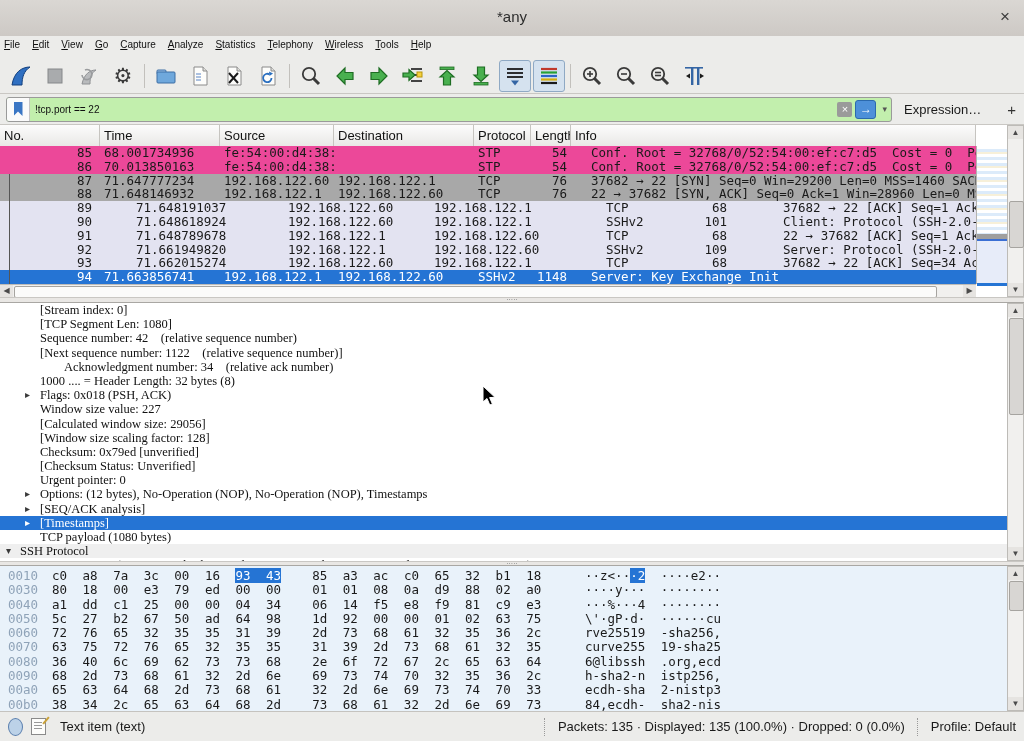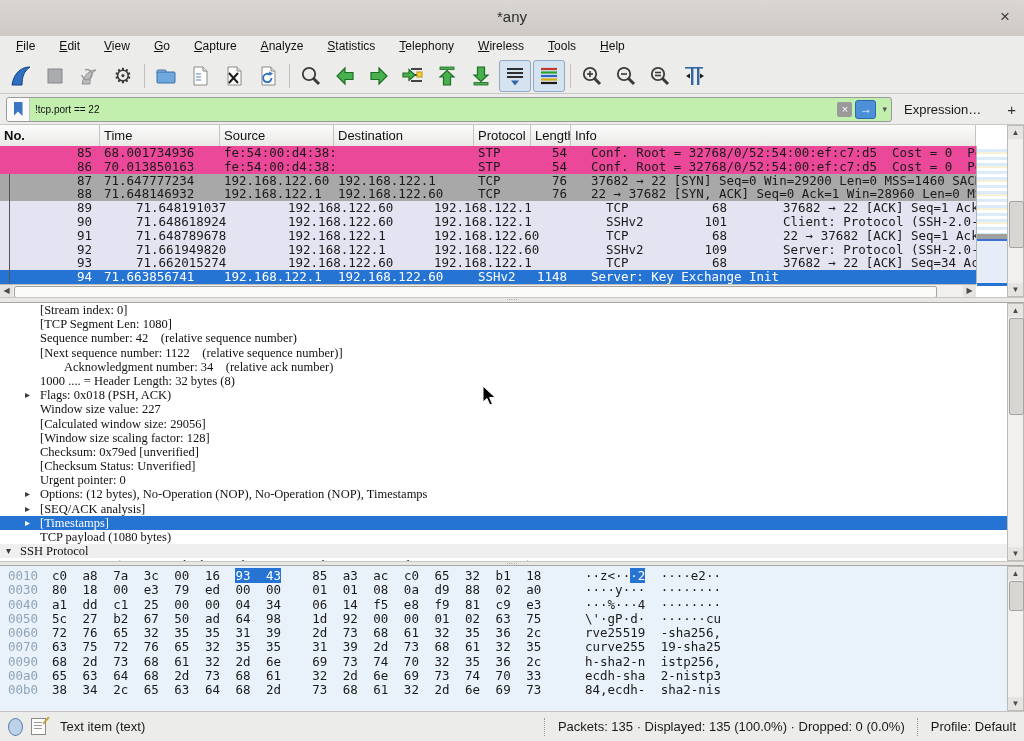--- a/index.html
+++ b/index.html
@@ -9,21 +9,21 @@
   
   #titlebar{position:absolute;left:0;top:0;width:1024px;height:36px;
     background:linear-gradient(#dad7d3,#cdc9c5);border-bottom:1px solid #aeaaa6;}
   #title{position:absolute;left:0;right:0;top:8px;text-align:center;font-size:15px;color:#2d2d2d;}
   #close-btn{position:absolute;right:8px;top:6px;width:22px;height:22px;text-align:center;
     font-size:17px;line-height:22px;color:#3c3c3c;cursor:default;}
 
   
   #menubar{position:absolute;left:0;top:36px;width:1024px;height:23px;background:#ececea;
     border-bottom:1px solid #d6d4d0;}
-  .menu-item{display:inline-block;padding:3px 8px 0 16px;font-size:12px;color:#111;}
+  .menu-item{display:inline-block;padding:3px 8px 0 4px;font-size:10px;color:#111;}
   .menu-item::first-letter{text-decoration:underline;}
 
   
   #toolbar{position:absolute;left:0;top:59px;width:1024px;height:35px;background:#ececea;
     border-bottom:1px solid #c9c7c3;display:flex;align-items:center;padding-left:4px;box-sizing:border-box;}
   .tbtn{width:30px;height:30px;margin:0 1px;display:flex;align-items:center;justify-content:center;
     border:1px solid transparent;border-radius:3px;}
   .tbtn.pressed{background:#d5e2ef;border:1px solid #8fa9c4;}
   .tsep{width:1px;height:24px;background:#c2c0bc;margin:0 4px;}
   .gear-glyph{font-size:21px;line-height:21px;color:#3a3a3a;font-family:"DejaVu Sans",sans-serif;}
@@ -333,21 +333,21 @@
       <div id="filter-apply">→</div>
       <div id="filter-caret">▾</div>
     </div>
     <div id="expression-btn">Expression…</div>
     <div id="filter-sep"></div>
     <div id="add-filter-btn">+</div>
   </div>
 
   <div id="packet-area">
     <div id="plist-header">
-        <div class="hcol" style="width: 100px; font-weight: bold;">No.</div>
+        <div class="hcol" style="width: 100px;">No.</div>
         <div class="hcol" style="width: 120px;">Time</div>
         <div class="hcol" style="width: 114px;">Source</div>
         <div class="hcol" style="width: 140px;">Destination</div>
         <div class="hcol" style="width: 57px;">Protocol</div>
         <div class="hcol" style="width: 40px;">Length</div>
         <div class="hcol" style="width: 405px; flex: 1 1 auto;">Info</div>
       </div>
     <div id="plist-rows">
         <div class="prow row-stp"><span class="c-no">85</span><span class="c-time">68.001734936</span><span class="c-src">fe:54:00:d4:38:2a</span><span class="c-dst"></span><span class="c-proto">STP</span><span class="c-len">54</span><span class="c-info">Conf. Root = 32768/0/52:54:00:ef:c7:d5  Cost = 0  Port = </span></div>
         <div class="prow row-stp"><span class="c-no">86</span><span class="c-time">70.013850163</span><span class="c-src">fe:54:00:d4:38:2a</span><span class="c-dst"></span><span class="c-proto">STP</span><span class="c-len">54</span><span class="c-info">Conf. Root = 32768/0/52:54:00:ef:c7:d5  Cost = 0  Port = </span></div>
@@ -410,20 +410,21 @@
 
   <div class="splitter" style="top:561px;height:3px;">·····</div>
 
   <div id="hex-pane">
       <div class="xrow"><span class="x-off">0010</span><span class="x-hex">c0 a8 7a 3c 00 16 <span class="hl">93 43</span>  85 a3 ac c0 65 32 b1 18</span><span class="x-ascii">··z&lt;··<span class="hl">·2</span> ····e2··</span></div>
       <div class="xrow"><span class="x-off">0030</span><span class="x-hex">80 18 00 e3 79 ed 00 00  01 01 08 0a d9 88 02 a0</span><span class="x-ascii">····y··· ········</span></div>
       <div class="xrow"><span class="x-off">0040</span><span class="x-hex">a1 dd c1 25 00 00 04 34  06 14 f5 e8 f9 81 c9 e3</span><span class="x-ascii">···%···4 ········</span></div>
       <div class="xrow"><span class="x-off">0050</span><span class="x-hex">5c 27 b2 67 50 ad 64 98  1d 92 00 00 01 02 63 75</span><span class="x-ascii">\'·gP·d· ······cu</span></div>
       <div class="xrow"><span class="x-off">0060</span><span class="x-hex">72 76 65 32 35 35 31 39  2d 73 68 61 32 35 36 2c</span><span class="x-ascii">rve25519 -sha256,</span></div>
       <div class="xrow"><span class="x-off">0070</span><span class="x-hex">63 75 72 76 65 32 35 35  31 39 2d 73 68 61 32 35</span><span class="x-ascii">curve255 19-sha25</span></div>
+      <div class="xrow"><span class="x-off">0080</span><span class="x-hex">36 40 6c 69 62 73 73 68  2e 6f 72 67 2c 65 63 64</span><span class="x-ascii">6@libssh .org,ecd</span></div>
       <div class="xrow"><span class="x-off">0090</span><span class="x-hex">68 2d 73 68 61 32 2d 6e  69 73 74 70 32 35 36 2c</span><span class="x-ascii">h-sha2-n istp256,</span></div>
       <div class="xrow"><span class="x-off">00a0</span><span class="x-hex">65 63 64 68 2d 73 68 61  32 2d 6e 69 73 74 70 33</span><span class="x-ascii">ecdh-sha 2-nistp3</span></div>
       <div class="xrow"><span class="x-off">00b0</span><span class="x-hex">38 34 2c 65 63 64 68 2d  73 68 61 32 2d 6e 69 73</span><span class="x-ascii">84,ecdh- sha2-nis</span></div>
     </div>
   <div class="vscroll" style="left:1007px;top:566px;height:145px;">
     <div class="sb-arrow" style="top:0;">▲</div>
     <div class="sb-thumb" style="top:14px;height:28px;"></div>
     <div class="sb-arrow" style="bottom:0;">▼</div>
   </div>
 

